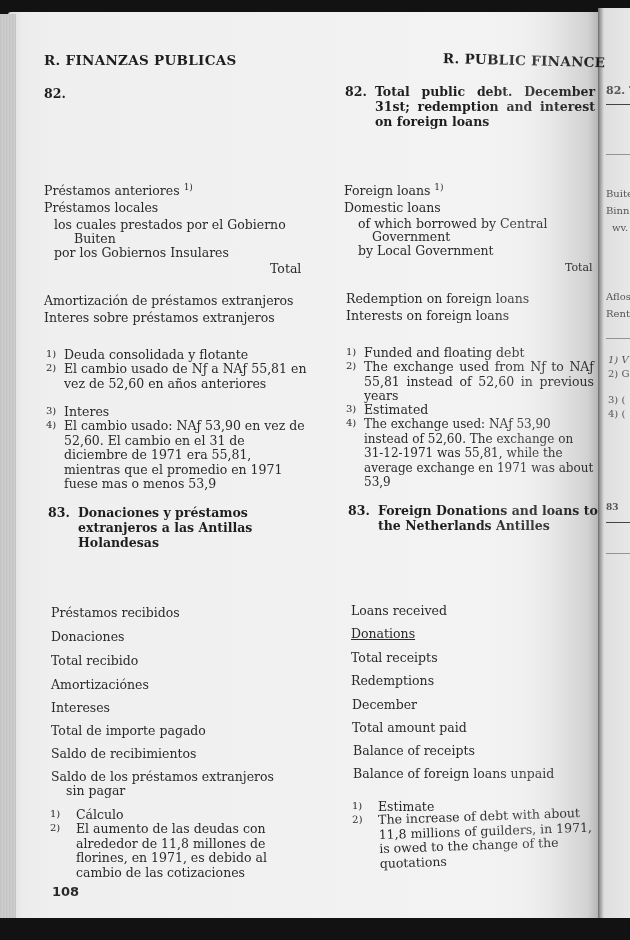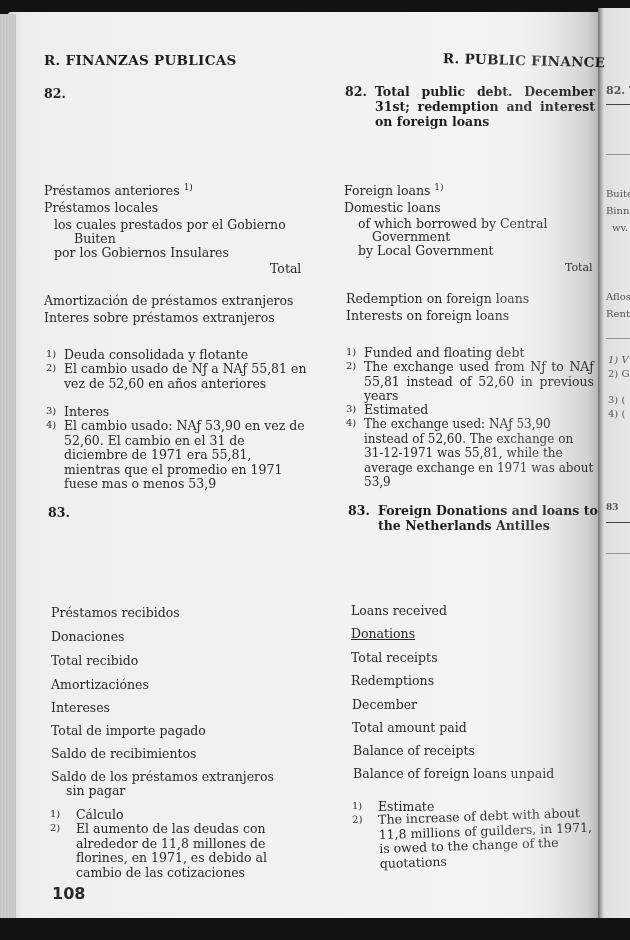--- a/index.html
+++ b/index.html
@@ -34,21 +34,21 @@
     .row { position: absolute; font-size: 12.5px; white-space: nowrap; line-height: 15px; color: #2a2a2a; }
     .row.indent1 { padding-left: 10px; }
     .row.indent2 { padding-left: 30px; }
 
     .fn { position: absolute; font-size: 12.5px; line-height: 14.5px; display: flex; color: #2a2a2a; }
     .fn .mark { width: 18px; flex: none; font-size: 10px; position: relative; top: -1px; }
     .fn .mark.wide { width: 26px; }
     .fn .body { flex: 1; }
     .sup { font-size: 9px; vertical-align: super; line-height: 0; }
 
-    .page-number { position: absolute; left: 52px; top: 884px; font-family: "DejaVu Sans", "Liberation Sans", sans-serif; font-weight: bold; font-size: 16px; color: #2a2a2a; }
+    .page-number { position: absolute; left: 52px; top: 884px; font-family: "DejaVu Sans", "Liberation Sans", sans-serif; font-weight: bold; font-size: 13px; color: #2a2a2a; }
 
     .shade { position: absolute; left: 470px; top: 12px; width: 128px; height: 910px; background: linear-gradient(90deg, rgba(255,255,255,0) 0%, rgba(255,255,255,0.15) 40%, rgba(0,0,0,0.04) 100%); pointer-events: none; }
   </style>
 </head>
 <body>
 
 <div class="top-band"></div>
 
 <div class="page"></div>
 <div class="page-edge"></div>
@@ -131,20 +131,21 @@
   <span class="mark">3)</span>
     <span class="body">Estimated</span>
 </div>
 <div class="fn" style="left:346px;top:417px;width:250px;font-size:12px;">
   <span class="mark">4)</span>
     <span class="body">The exchange used: NAƒ 53,90 instead of 52,60. The exchange on 31-12-1971 was 55,81, while the average exchange en 1971 was about 53,9</span>
 </div>
 
 <div class="table-title" style="left:48px;top:505px;width:262px;">
   <span class="num">83.</span>
+  <span class="txt" style="text-align:left;">Donaciones y préstamos extranjeros a las Antillas Holandesas</span>
 </div>
 
 <div class="row" style="left:51px;top:605px;">Préstamos recibidos</div>
 <div class="row" style="left:51px;top:629px;">Donaciones</div>
 <div class="row" style="left:51px;top:653px;">Total recibido</div>
 <div class="row" style="left:51px;top:677px;">Amortizaciónes</div>
 <div class="row" style="left:51px;top:700px;">Intereses</div>
 <div class="row" style="left:51px;top:723px;">Total de importe pagado</div>
 <div class="row" style="left:51px;top:746px;">Saldo de recibimientos</div>
 <div class="row" style="left:51px;top:769px;">Saldo de los préstamos extranjeros</div>

